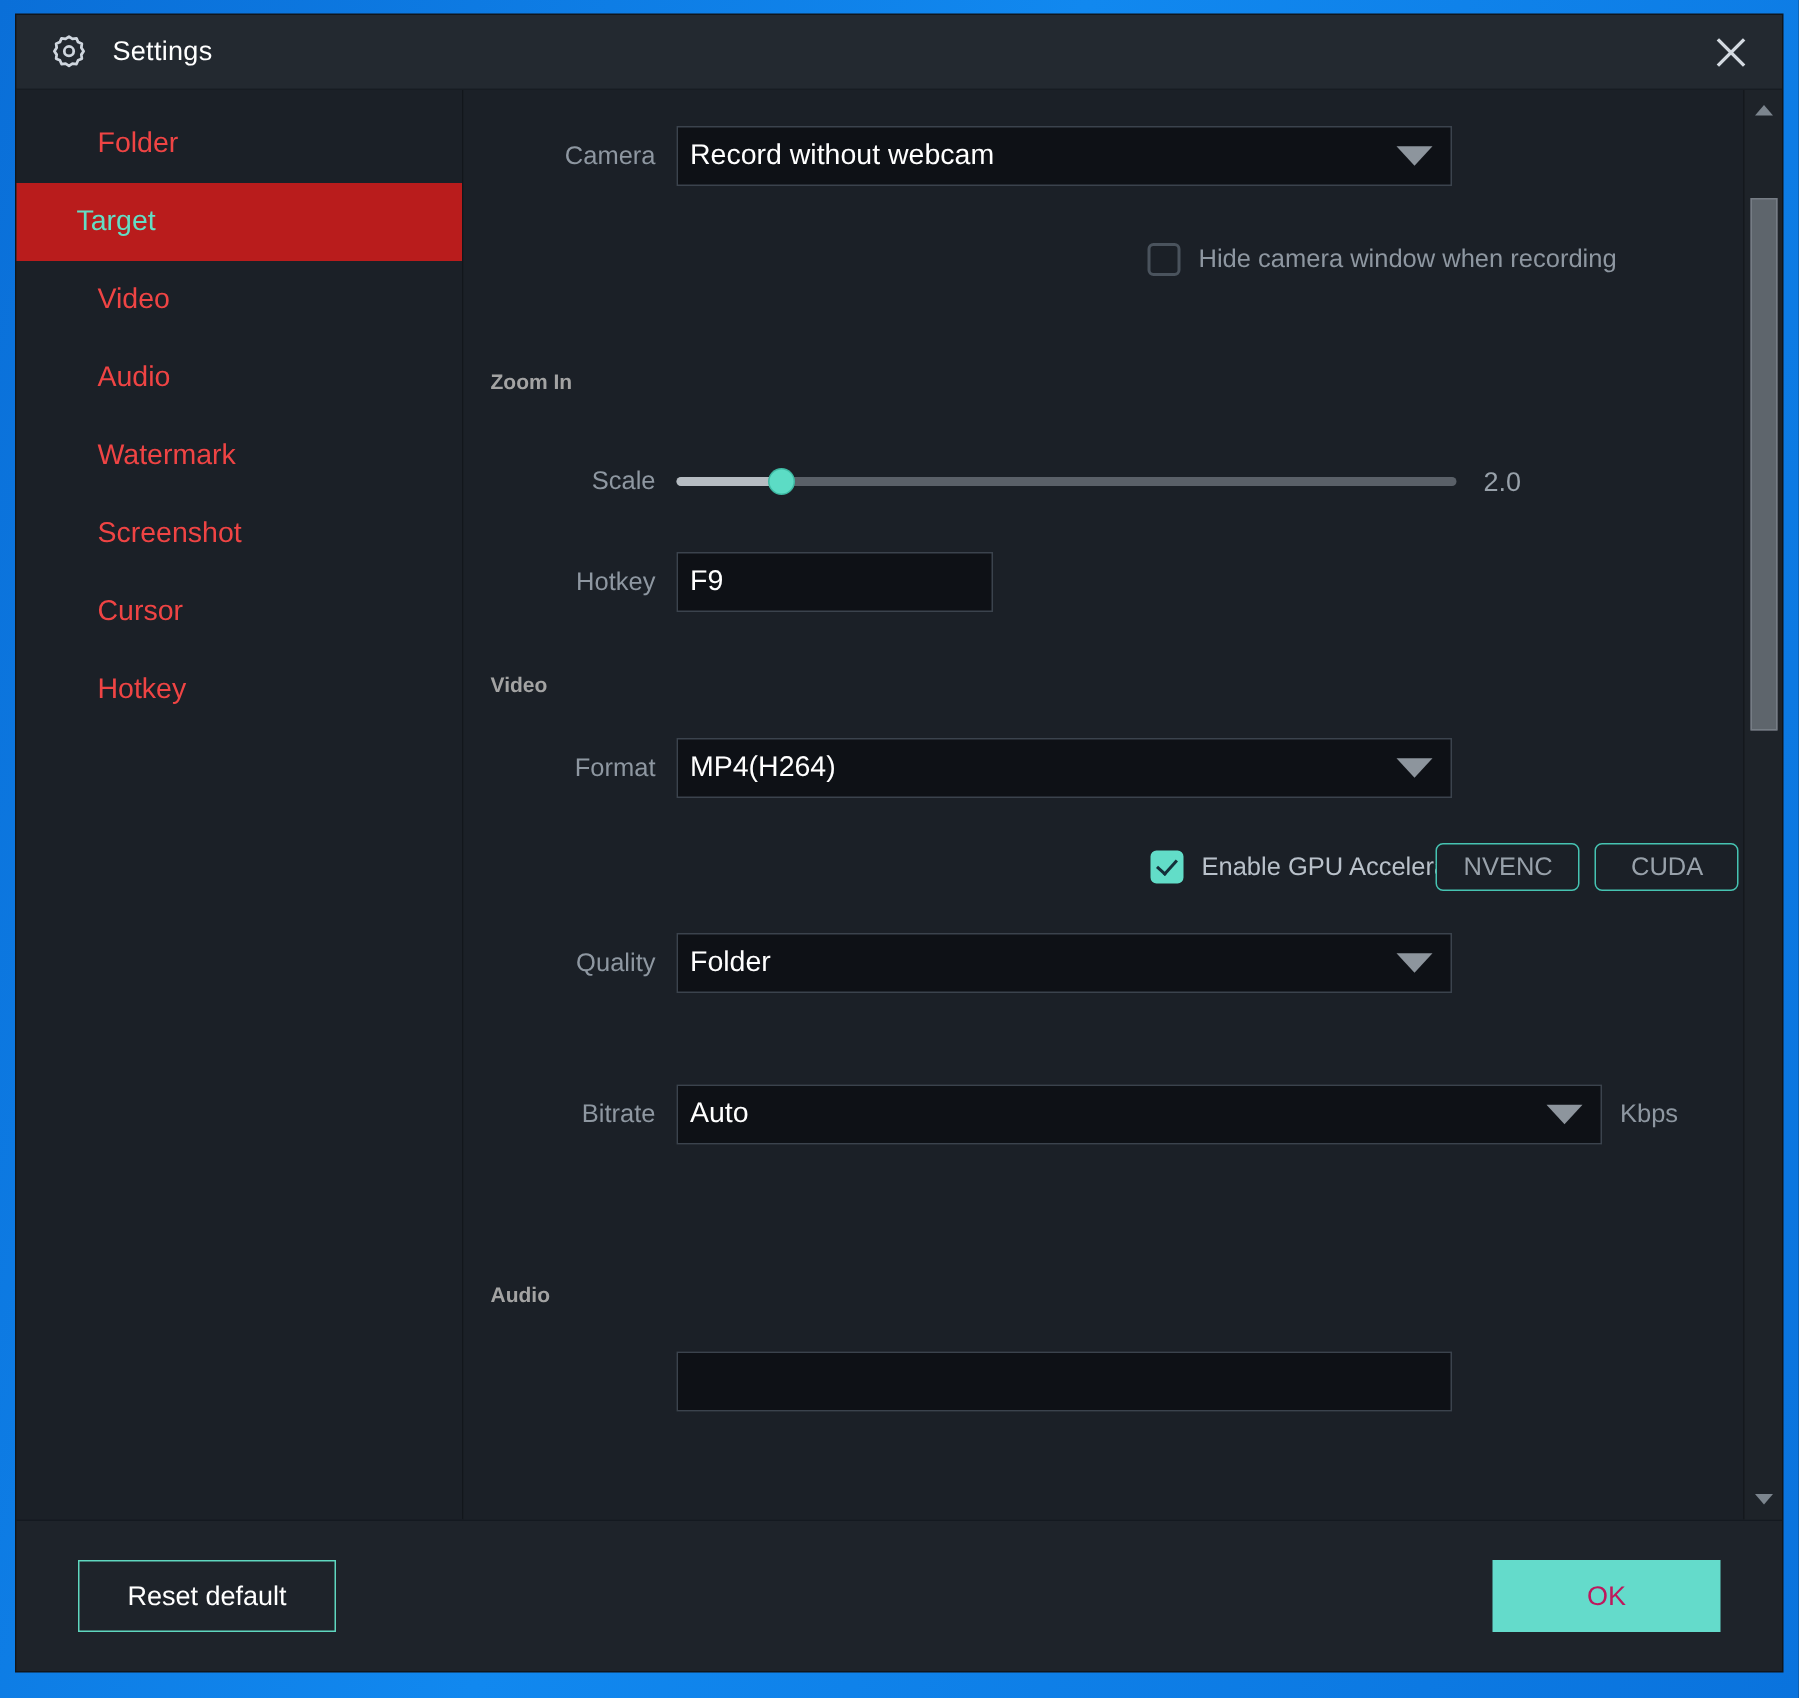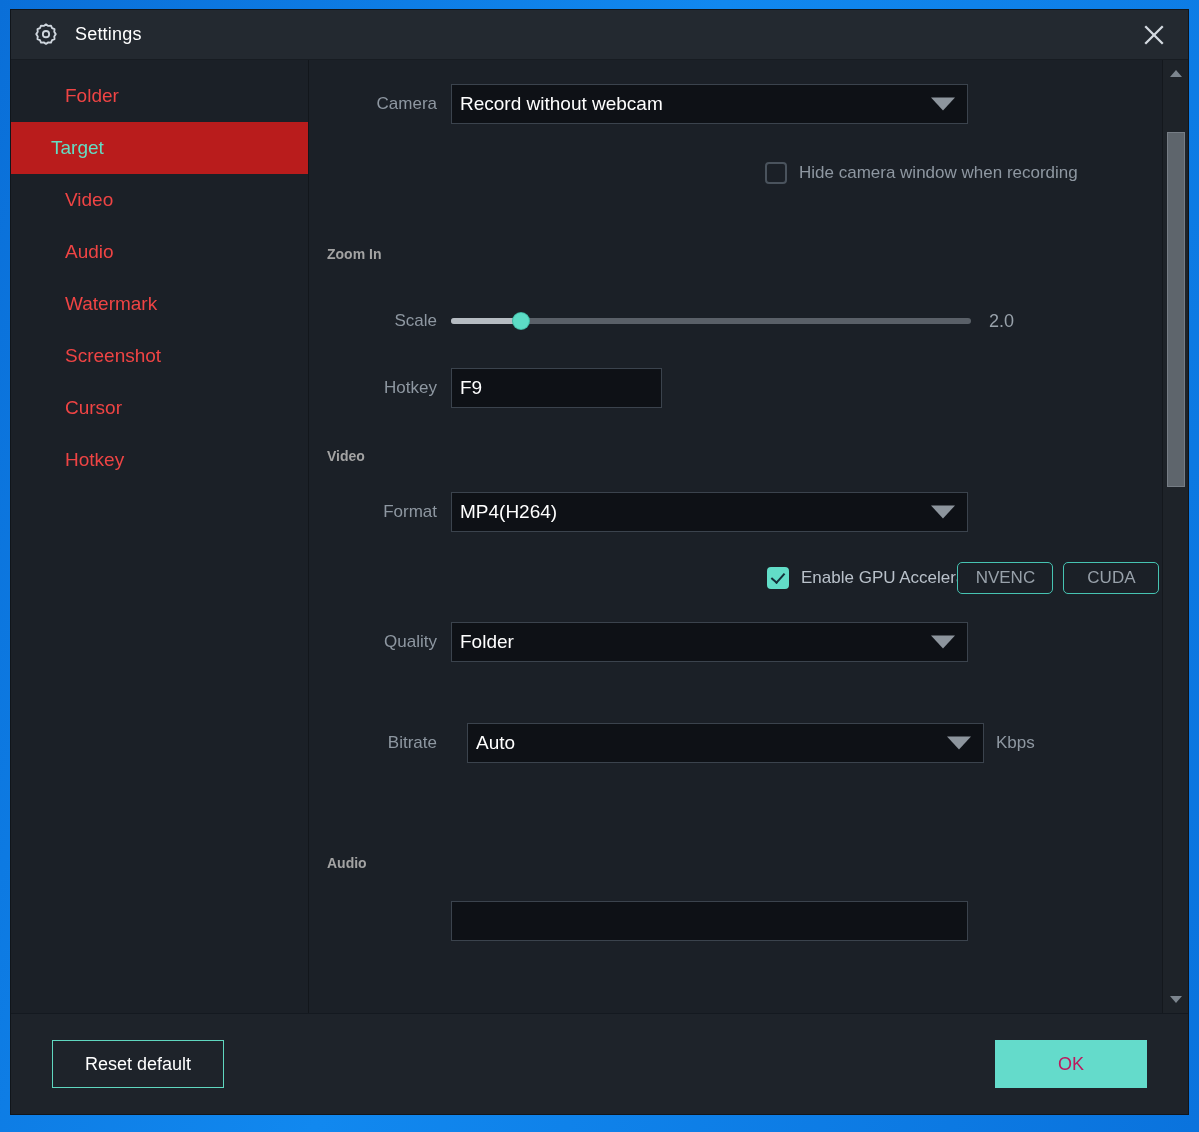--- a/index.html
+++ b/index.html
@@ -454,21 +454,21 @@
           <div class="dd" style="width:517px;">
             <span>Folder</span>
             <span class="caret"></span>
           </div>
         </div>
 
         <div style="height:57px;"></div>
 
         <div class="row">
           <div class="row-label">Bitrate</div>
-          <div class="dd" style="width:517px;margin-left:16px;">
+          <div class="dd" style="width:617px;">
             <span>Auto</span>
             <span class="caret"></span>
           </div>
           <div class="suffix">Kbps</div>
         </div>
 
         <div style="height:40px;"></div>
 
 
         <div style="height:52px;"></div>

